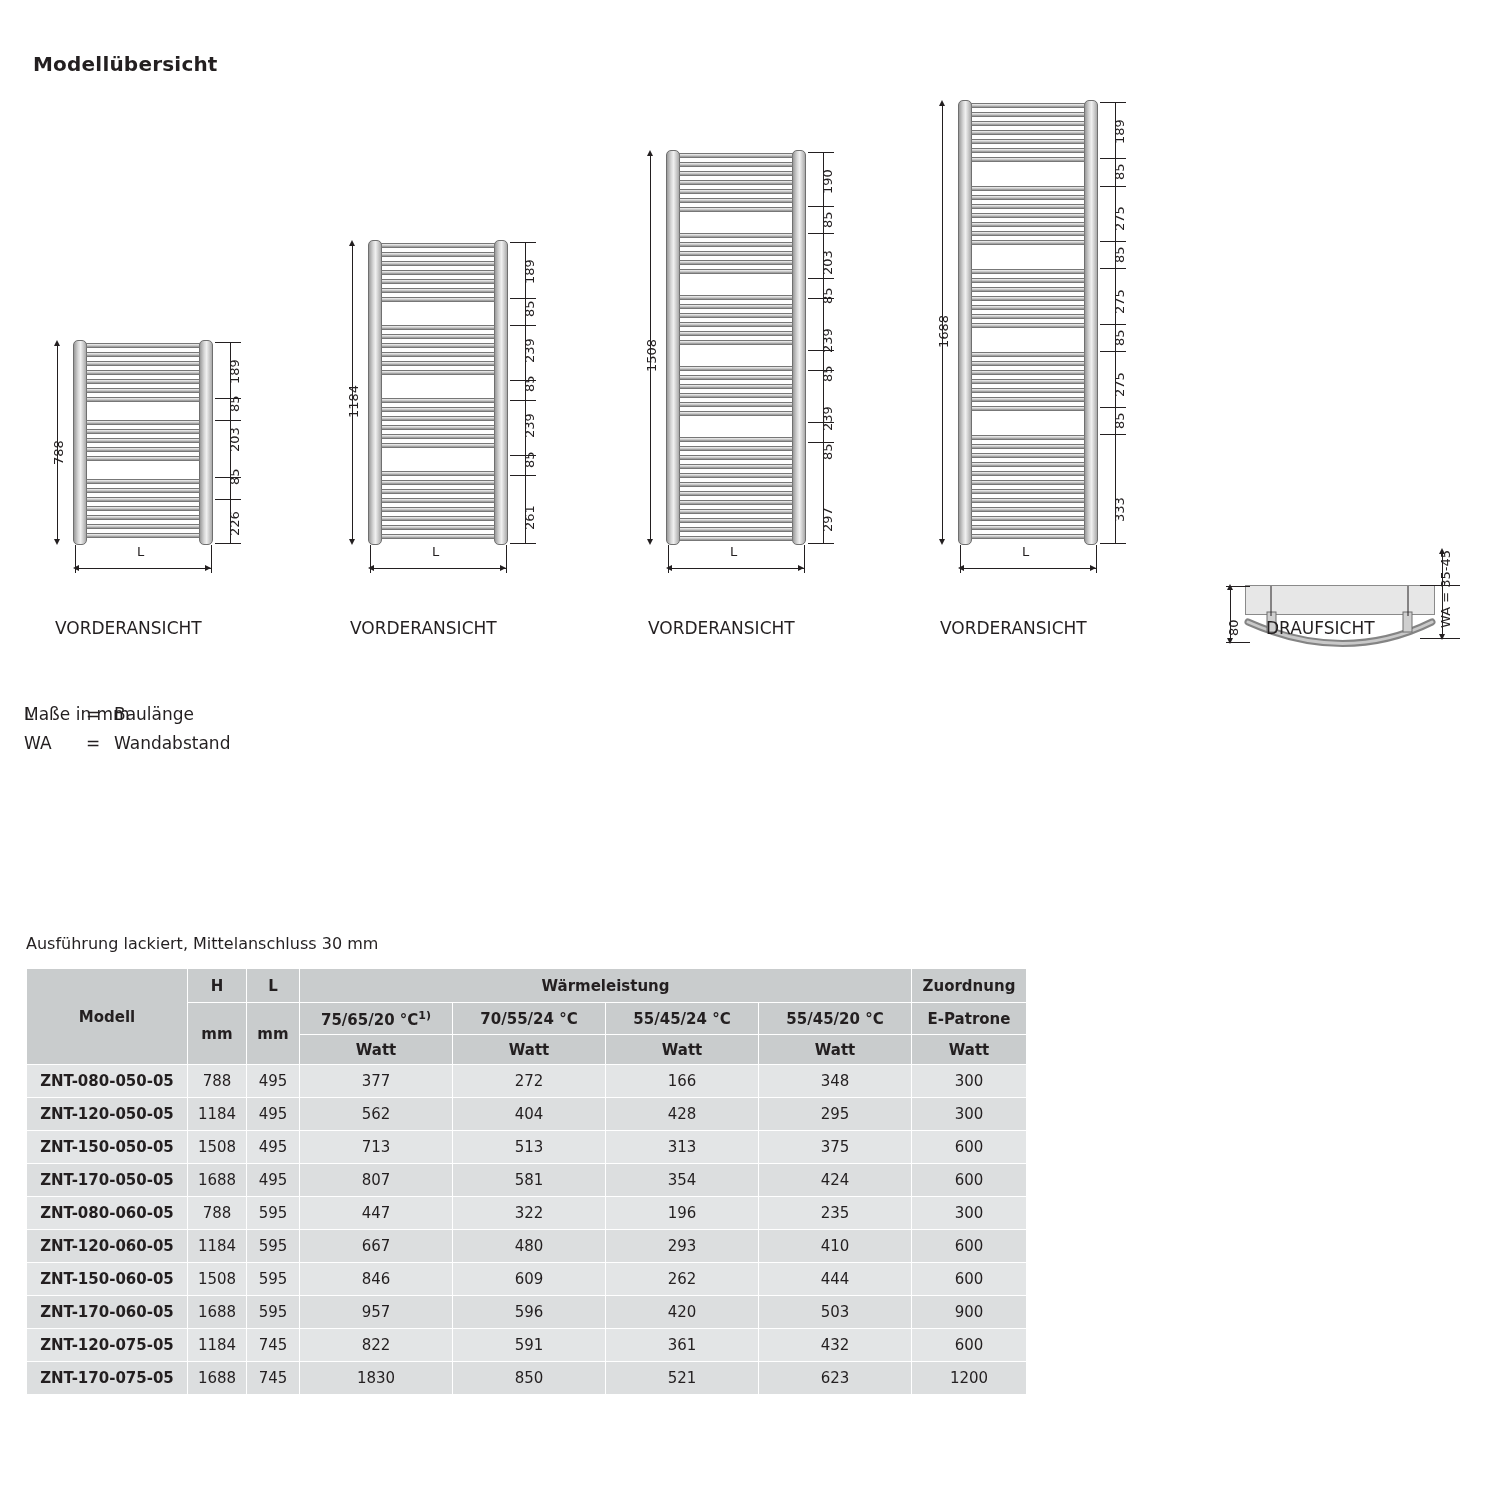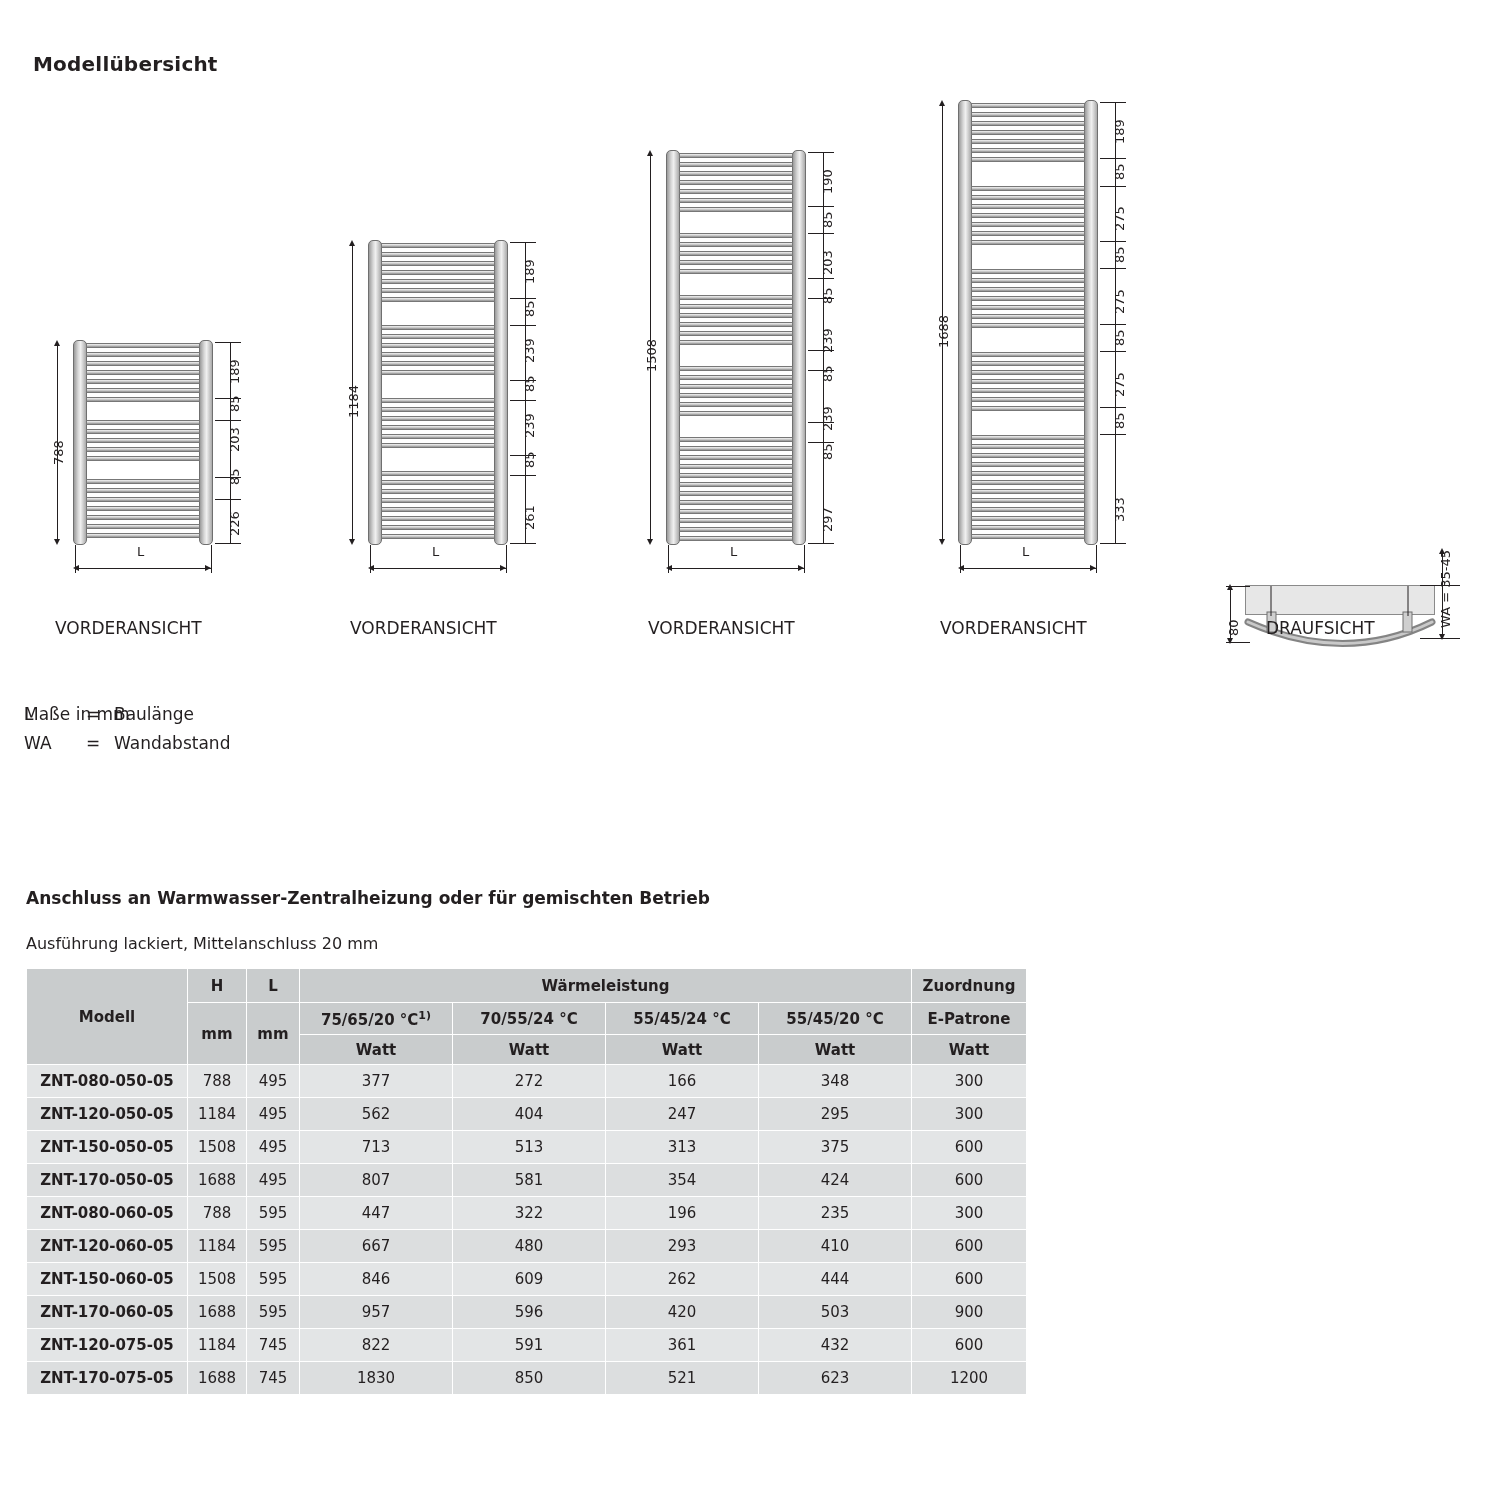--- a/index.html
+++ b/index.html
@@ -422,22 +422,21 @@
       <span>Baulänge</span>
     </div>
     <div class="row">
       <span class="key">WA</span>
       <span class="eq">=</span>
       <span>Wandabstand</span>
     </div>
   </div>
   <div class="legend note">Maße in mm</div>
 
-  <div class="sub-title">Anschluss an Warmwasser-Zentralheizung oder für gemischten Betrieb</div>
-  <div class="sub-note">Ausführung lackiert, Mittelanschluss 20 mm</div>
+  <div class="sub-note">Ausführung lackiert, Mittelanschluss 30 mm</div>
 
   <table class="spec">
     <thead>
       <tr class="th-h1">
         <th class="model w-model" rowspan="3">Modell</th>
         <th class="w-h">H</th>
         <th class="w-l">L</th>
         <th colspan="4">Wärmeleistung</th>
         <th class="w-zo">Zuordnung</th>
       </tr>
@@ -468,21 +467,21 @@
         <td>166</td>
         <td>348</td>
         <td>300</td>
       </tr>
       <tr>
         <td class="model">ZNT-120-050-05</td>
         <td>1184</td>
         <td>495</td>
         <td>562</td>
         <td>404</td>
-        <td>247</td>
+        <td>428</td>
         <td>295</td>
         <td>300</td>
       </tr>
       <tr>
         <td class="model">ZNT-150-050-05</td>
         <td>1508</td>
         <td>495</td>
         <td>713</td>
         <td>513</td>
         <td>313</td>

